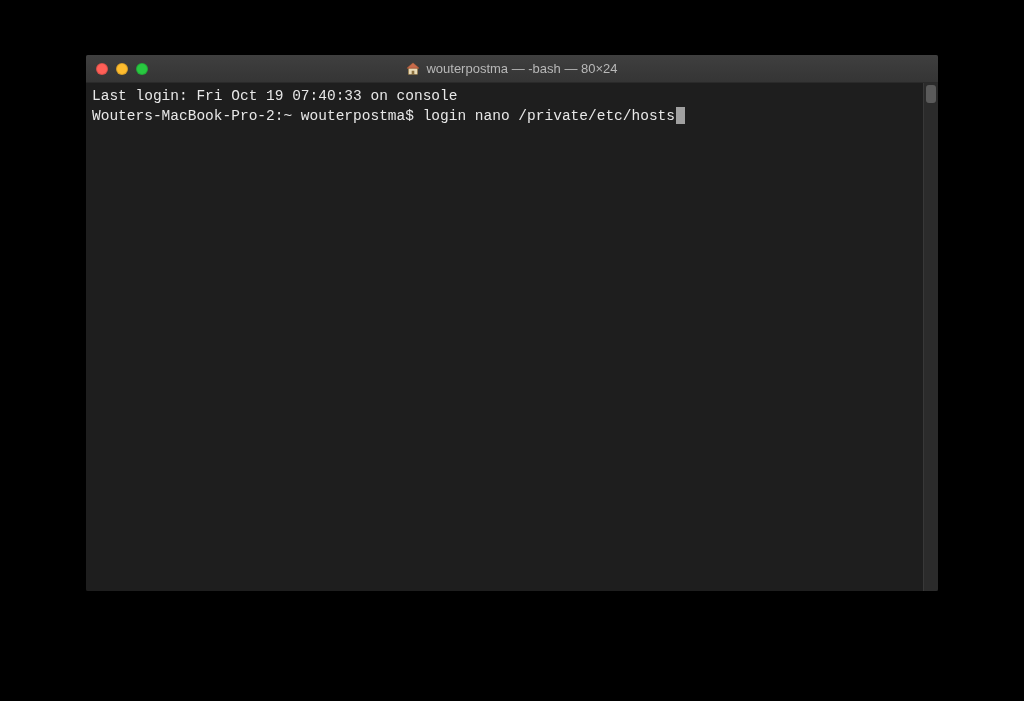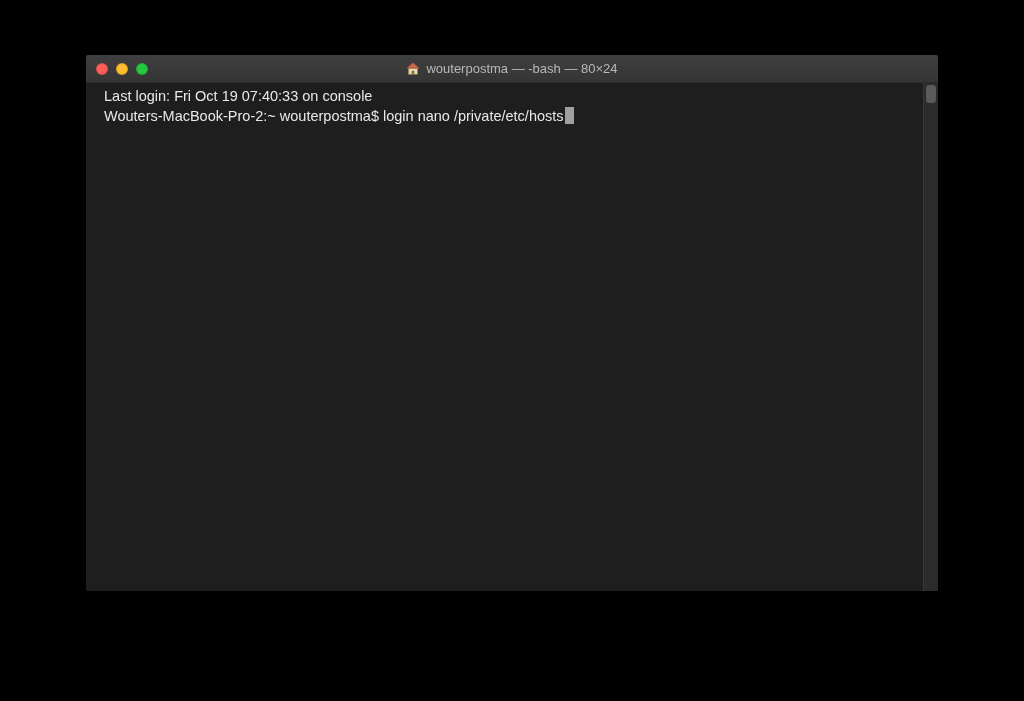--- a/index.html
+++ b/index.html
@@ -63,26 +63,25 @@
       font-size: 13px;
       font-weight: 500;
     }
     .home-icon-svg {
       display: inline-flex;
     }
     .terminal-body {
       flex: 1;
       background: #1e1e1e;
       padding: 4px 6px;
-      font-family: Liberation Sans, sans-serif;
+      font-family: Liberation Mono, monospace;
       font-size: 14.5px;
       line-height: 1.35;
       color: #e8e8e8;
       position: relative;
-      margin-left: 12px;
     }
     .term-line {
       white-space: pre;
     }
     .cursor-block {
       display: inline-block;
       width: 9px;
       height: 17px;
       background: #a0a0a0;
       vertical-align: text-bottom;

